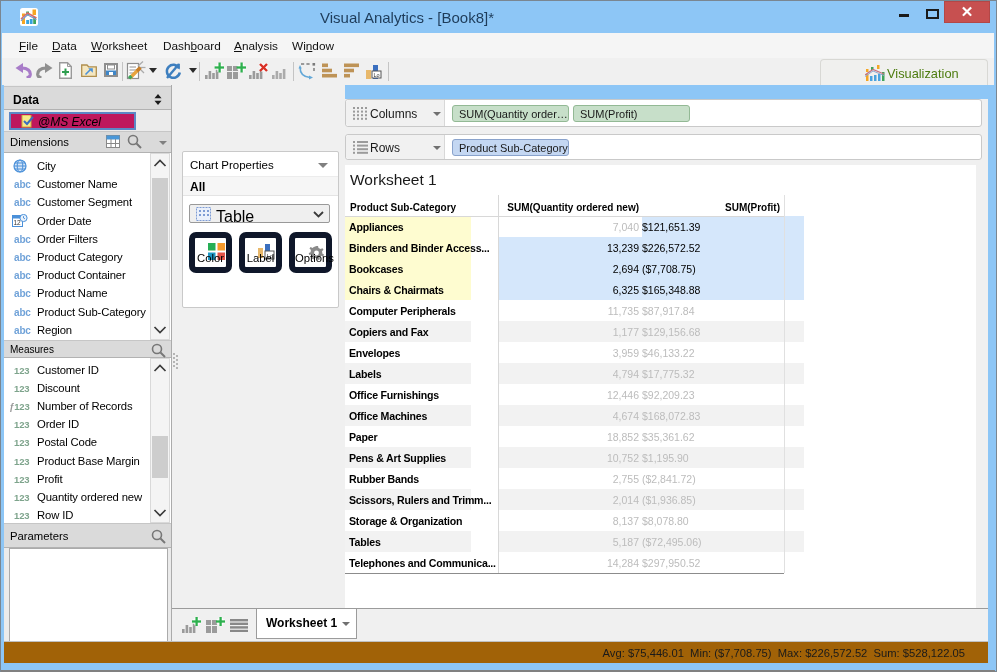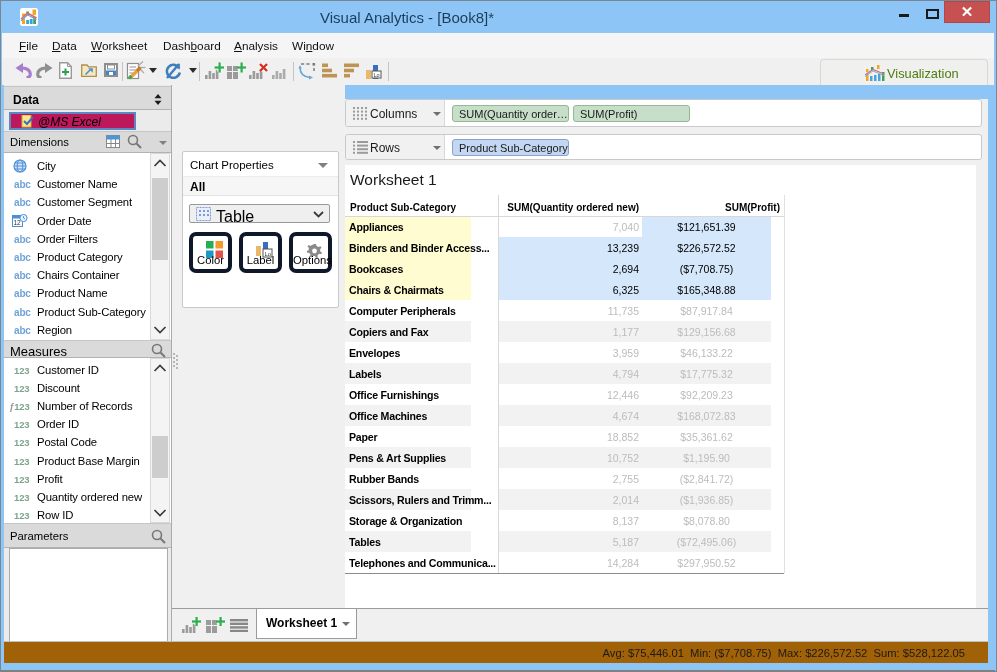--- a/index.html
+++ b/index.html
@@ -27,21 +27,21 @@
 #viztab .vtxt { position:absolute; left:66px; top:6px; font-size:12.8px; color:#4d7c0f; }
 
 
 #leftpanel { left:3px; top:84px; width:168px; height:557px; background:#EBEBEB; border-right:1px solid #ABABAB; }
 .phead { position:absolute; left:0; width:167px; background:#DADADA; border-top:1px solid #C6C6C6; border-bottom:1px solid #B2B2B2; }
 #h-data { top:1px; height:24px; }
 #h-data .t { position:absolute; left:9px; top:6px; font-weight:bold; font-size:12px; }
 #h-dim { top:46px; height:22px; }
 #h-dim .t { position:absolute; left:6px; top:4px; font-size:11.3px; }
 #h-meas { top:255px; height:18px; }
-#h-meas .t { position:absolute; left:6px; top:3px; font-size:13px; }
+#h-meas .t { position:absolute; left:6px; top:3px; font-size:10px; }
 #h-param { top:438px; height:25px; }
 #h-param .t { position:absolute; left:6px; top:6px; font-size:11.3px; }
 #excelitem { left:5px; top:27px; width:127px; height:18px; background:#be185d; border:2px solid #5C87C5;font-style:italic; }
 #excelitem .t { position:absolute; left:27px; top:1px; font-size:12px; }
 #dimlist { left:0px; top:68px; width:167px; height:187px; background:#fff; }
 #measlist { left:0px; top:273px; width:167px; height:165px; background:#fff; }
 #paramlist { left:5px; top:463px; width:159px; height:94px; background:#fff; border:1px solid #ABABAB; }
 .fitem { position:absolute; left:0; width:146px; height:18px; font-size:11.3px; letter-spacing:-0.15px; color:#000; }
 .fitem .t { position:absolute; left:33px; top:3px; white-space:nowrap; }
 .abc { position:absolute; font-size:10px; color:#71A3D9; font-weight:bold; top:4px; left:10px; }
@@ -55,21 +55,21 @@
 .card { position:absolute; left:10px; width:157px; background:#fff; border:1px solid #C9C9C9; border-radius:2px; }
 #card-filters { top:3px; height:57px; }
 #card-chart { top:66px; height:157px; }
 .cardhead { position:absolute; left:0; top:0; width:100%; height:24px; }
 .cardhead .t { position:absolute; left:7px; top:7px; font-size:11.5px; }
 .droparrow { position:absolute; right:10px; top:11px; width:0; height:0; border-left:5px solid transparent; border-right:5px solid transparent; border-top:5px solid #808080; }
 #allstrip { position:absolute; left:0; top:24px; width:100%; height:20px; background:#F6F6F6; border-top:1px solid #ECECEC; border-bottom:1px solid #E4E4E4; }
 #allstrip .t { position:absolute; left:7px; top:3px; font-weight:bold; font-size:12px; }
 #tabledrop { position:absolute; left:6px; top:52px; width:141px; height:19px; background:#EFEFEF; border:1px solid #999; border-radius:2px; }
 #tabledrop .t { position:absolute; left:26px; top:3px; font-size:16px; }
-.cbtn { position:absolute; top:80px; width:43px; height:41px; background:#fff; border:4px solid #0f172a; border-radius:7px; }
+.cbtn { position:absolute; top:80px; width:43px; height:41px; background:#fff; border:6px solid #0f172a; border-radius:7px; }
 .cbtn .lbl { position:absolute; bottom:3px; width:100%; text-align:center; font-size:11.3px; }
 
 
 #main { left:344px; top:84px; width:645px; height:524px; background:#F0F0F0;margin-top:14px; }
 .shelf { position:absolute; left:0px; width:637px; height:28px; background:#fff; border:1px solid #C9C9C9; border-radius:3px; }
 #shelf-cols { top:0px; }
 #shelf-rows { top:35px; height:26px; }
 .shelflabel { position:absolute; left:0; top:0; height:100%; width:99px; background:#F1F1F1; border-right:1px solid #D8D8D8; border-radius:3px 0 0 3px; }
 .shelflabel .t { position:absolute; left:24px; top:7px; font-size:12px; color:#1a1a1a; }
 .shelflabel .da { position:absolute; left:87px; top:12px; width:0; height:0; border-left:4px solid transparent; border-right:4px solid transparent; border-top:4px solid #707070; }
@@ -77,21 +77,21 @@
 .pill.green { background:#C7DFC9; border:1px solid #93B995; }
 .pill.blue { background:#C4D7F2; border:1px solid #8AA3CC; }
 #canvas { position:absolute; left:0; top:66px; width:631px; height:457px; background:#fff; }
 #wstitle { position:absolute; left:5px; top:6px; font-size:15.5px; color:#1a1a1a; }
 #tbl { position:absolute; left:0px; top:30px; width:440px; }
 .hd { font-weight:bold; font-size:10px; color:#000; position:absolute; top:7px; white-space:nowrap; }
 .trow { position:absolute; left:0; width:439px; height:21px; }
 .cell { position:absolute; top:0; height:21px; font-size:10.5px; }
 .c0 { left:0; width:126px; font-weight:bold; font-size:10.6px; letter-spacing:-0.2px; padding:5px 0 0 4px; white-space:nowrap; }
 .c1 { left:153px; width:144px; text-align:right; padding:5px 3px 0 0; }
-.c2 { left:297px; width:129px; text-align:center; padding:5px 0 0 0; }
+.c2 { left:297px; width:162px; text-align:left; padding:5px 0 0 0; }
 .grey { color:#BCBCBC; }
 .ylw { background:#FEFCD0; }
 .blu { background:#D5E7FB; }
 .str { background:#F2F2F2; }
 
 
 #tabbar { left:171px; top:607px; width:818px; height:33px; background:#F0F0F0; border-top:1px solid #9B9B9B; }
 #wstab { position:absolute; left:84px; top:0px; width:101px; height:30px; background:#fff; border:1px solid #9B9B9B; border-top:none; }
 #wstab .t { position:absolute; left:9px; top:7px; font-weight:bold; font-size:12px; }
 #wstab .da { position:absolute; right:6px; top:13px; width:0; height:0; border-left:4px solid transparent; border-right:4px solid transparent; border-top:4px solid #707070; }
@@ -358,21 +358,21 @@
         </div>
         <div style="position:absolute;left:0;top:95px;width:146px;height:18px">
           <div class="fitem">
             <span class="abc">abc</span>
             <div class="t">Product Category</div>
           </div>
         </div>
         <div style="position:absolute;left:0;top:113.19999999999999px;width:146px;height:18px">
           <div class="fitem">
             <span class="abc">abc</span>
-            <div class="t">Chairs Container</div>
+            <div class="t">Product Container</div>
           </div>
         </div>
         <div style="position:absolute;left:0;top:131.39999999999998px;width:146px;height:18px">
           <div class="fitem">
             <span class="abc">abc</span>
             <div class="t">Product Name</div>
           </div>
         </div>
         <div style="position:absolute;left:0;top:149.6px;width:146px;height:18px">
           <div class="fitem">

